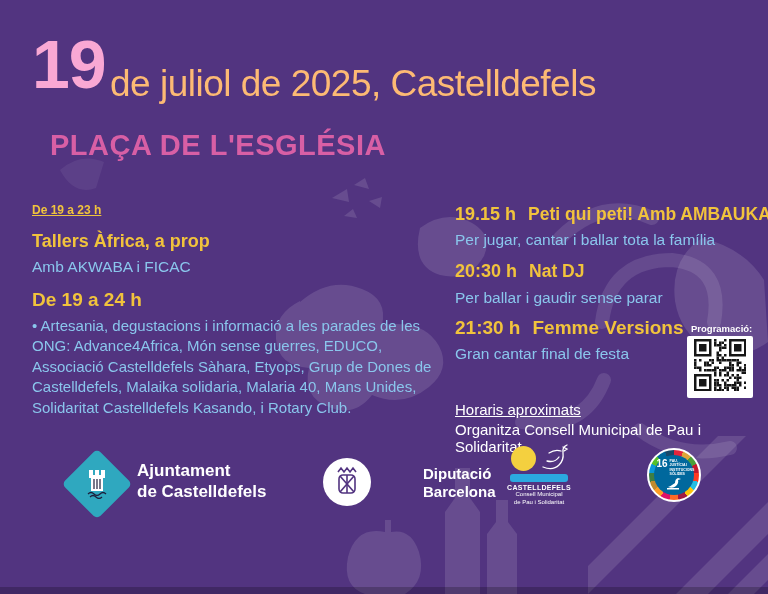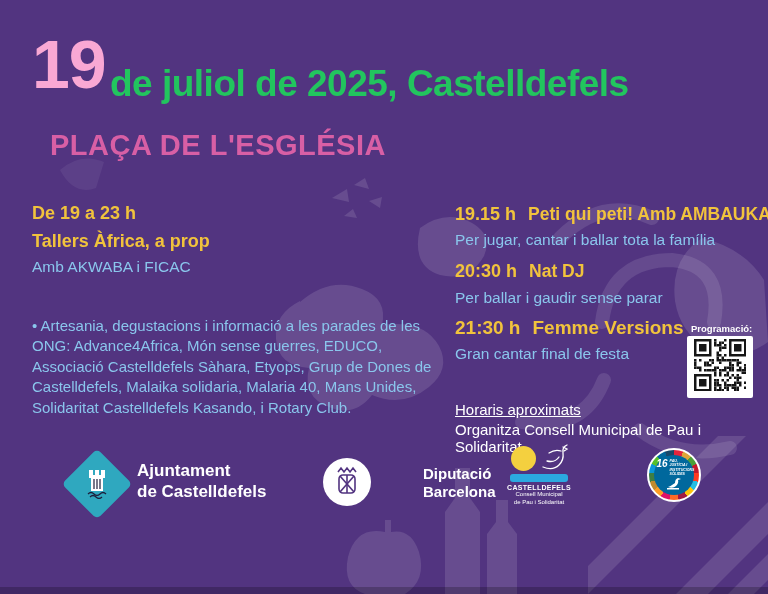--- a/index.html
+++ b/index.html
@@ -7,30 +7,30 @@
     position:relative;width:768px;height:594px;overflow:hidden;
     background:#523480;
     font-family:"Liberation Sans",sans-serif;
     -webkit-font-smoothing:antialiased;
   }
   .abs{position:absolute;}
   .bg-art{position:absolute;inset:0;pointer-events:none;}
 
   
   .day{left:32px;top:30px;font-size:68px;line-height:1;font-weight:700;color:#f9a8d4;letter-spacing:-1px;}
-  .date-line{left:110px;top:63px;font-size:37px;font-weight:700;color:#22c55e;letter-spacing:-0.5px;}
+  .date-line{left:110px;top:63px;font-size:37px;font-weight:400;color:#fdba74;letter-spacing:-0.5px;}
   .venue{left:50px;top:129px;font-size:29px;font-weight:800;color:#D85FA5;letter-spacing:0.5px;}
 
   
   .t-yellow{color:#F1C33C;font-weight:800;}
   .t-blue{color:#8AC6EC;font-weight:400;}
   .t-white{color:#FFFFFF;}
 
   .lc{left:32px;}
-  .l-time1{top:203px;font-size:18px;}
+  .l-time1{top:203px;font-size:12px;text-decoration:underline;}
   .l-title1{top:231px;font-size:18px;}
   .l-sub1{top:258px;font-size:15.5px;}
   .l-time2{top:289px;font-size:19px;}
   .l-desc{top:316px;font-size:15px;line-height:1.36;width:416px;}
 
   .rc{left:455px;}
   .row{display:flex;align-items:baseline;gap:12px;white-space:nowrap;}
   .r-time{font-size:18px;}
   .r-title{font-size:17.5px;}
   .r1{top:204px;} .r1s{top:231px;font-size:15.5px;}
@@ -62,21 +62,21 @@
   .consell-city{font-size:7px;font-weight:800;letter-spacing:0.3px;}
   .consell-sub{font-size:6px;line-height:1.25;}
 
   .sdg{left:647px;top:448px;width:54px;height:54px;border-radius:50%;border:2px solid #fff;box-sizing:border-box;
        background:conic-gradient(#E5243B 0 5.9%,#DDA63A 0 11.8%,#4C9F38 0 17.6%,#C5192D 0 23.5%,
         #FF3A21 0 29.4%,#26BDE2 0 35.3%,#FCC30B 0 41.2%,#A21942 0 47.1%,#FD6925 0 52.9%,
         #DD1367 0 58.8%,#FD9D24 0 64.7%,#BF8B2E 0 70.6%,#3F7E44 0 76.5%,#0A97D9 0 82.4%,
         #56C02B 0 88.2%,#00689D 0 94.1%,#19486A 0 100%);
        display:flex;align-items:center;justify-content:center;}
   .sdg-inner{width:40px;height:40px;border-radius:50%;background:#00689D;color:#fff;
-             display:flex;flex-direction:column;align-items:center;justify-content:center;gap:1px;font-style:italic;}
+             display:flex;flex-direction:column;align-items:center;justify-content:center;gap:1px;}
   .sdg-top{display:flex;align-items:flex-start;gap:2px;}
   .sdg-num{font-size:10px;font-weight:800;line-height:1;}
   .sdg-label{font-size:3.5px;font-weight:700;width:22px;line-height:1.2;text-transform:uppercase;}
 </style>
 </head>
 <body>
 
 <div class="poster">
 
   <svg class="bg-art" width="768" height="594" viewBox="0 0 768 594">
@@ -105,20 +105,21 @@
     <rect x="0" y="587" width="768" height="7" fill="rgba(0,0,0,0.22)"></rect>
   </svg>
 
   <div class="abs day">19</div>
   <div class="abs date-line">de juliol de 2025, Castelldefels</div>
   <div class="abs venue">PLAÇA DE L'ESGLÉSIA</div>
 
   <div class="abs lc l-time1 t-yellow">De 19 a 23 h</div>
   <div class="abs lc l-title1 t-yellow">Tallers Àfrica, a prop</div>
   <div class="abs lc l-sub1 t-blue">Amb AKWABA i FICAC</div>
+  <div class="abs lc l-time2 t-yellow">De 19 a 24 h</div>
   <div class="abs lc l-desc t-blue">• Artesania, degustacions i informació a les parades de les ONG: Advance4Africa, Món sense guerres, EDUCO, Associació Castelldefels Sàhara, Etyops, Grup de Dones de Castelldefels, Malaika solidaria, Malaria 40, Mans Unides, Solidaritat Castelldefels Kasando, i Rotary Club.</div>
 
   <div class="abs rc r1 row">
     <span class="r-time t-yellow">19.15 h</span>
     <span class="r-title t-yellow">Peti qui peti! Amb AMBAUKA</span>
   </div>
   <div class="abs rc r1s t-blue">Per jugar, cantar i ballar tota la família</div>
 
   <div class="abs rc r2 row">
     <span class="r-time t-yellow">20:30 h</span>

